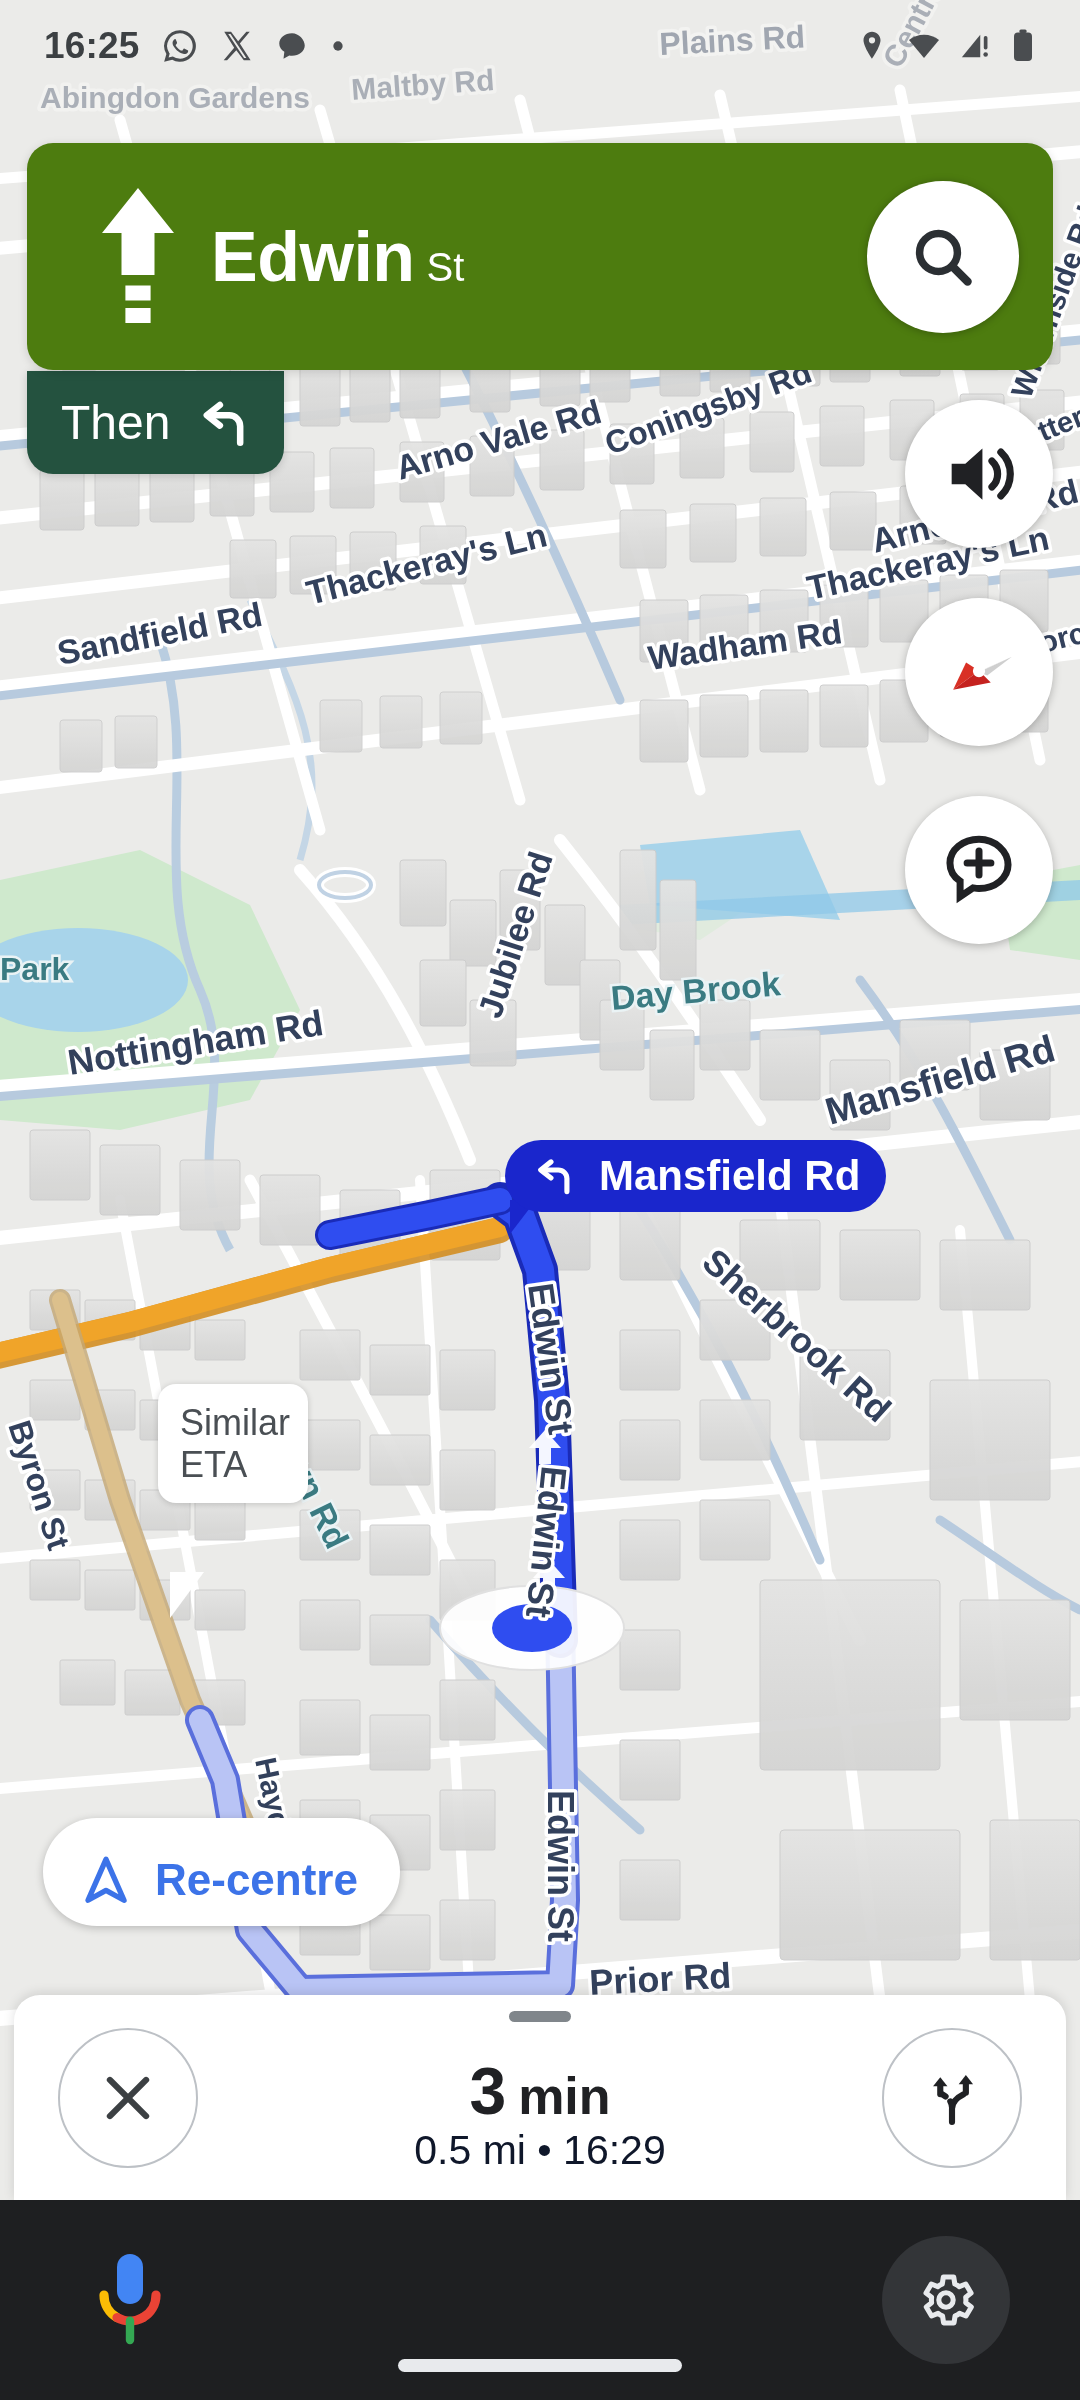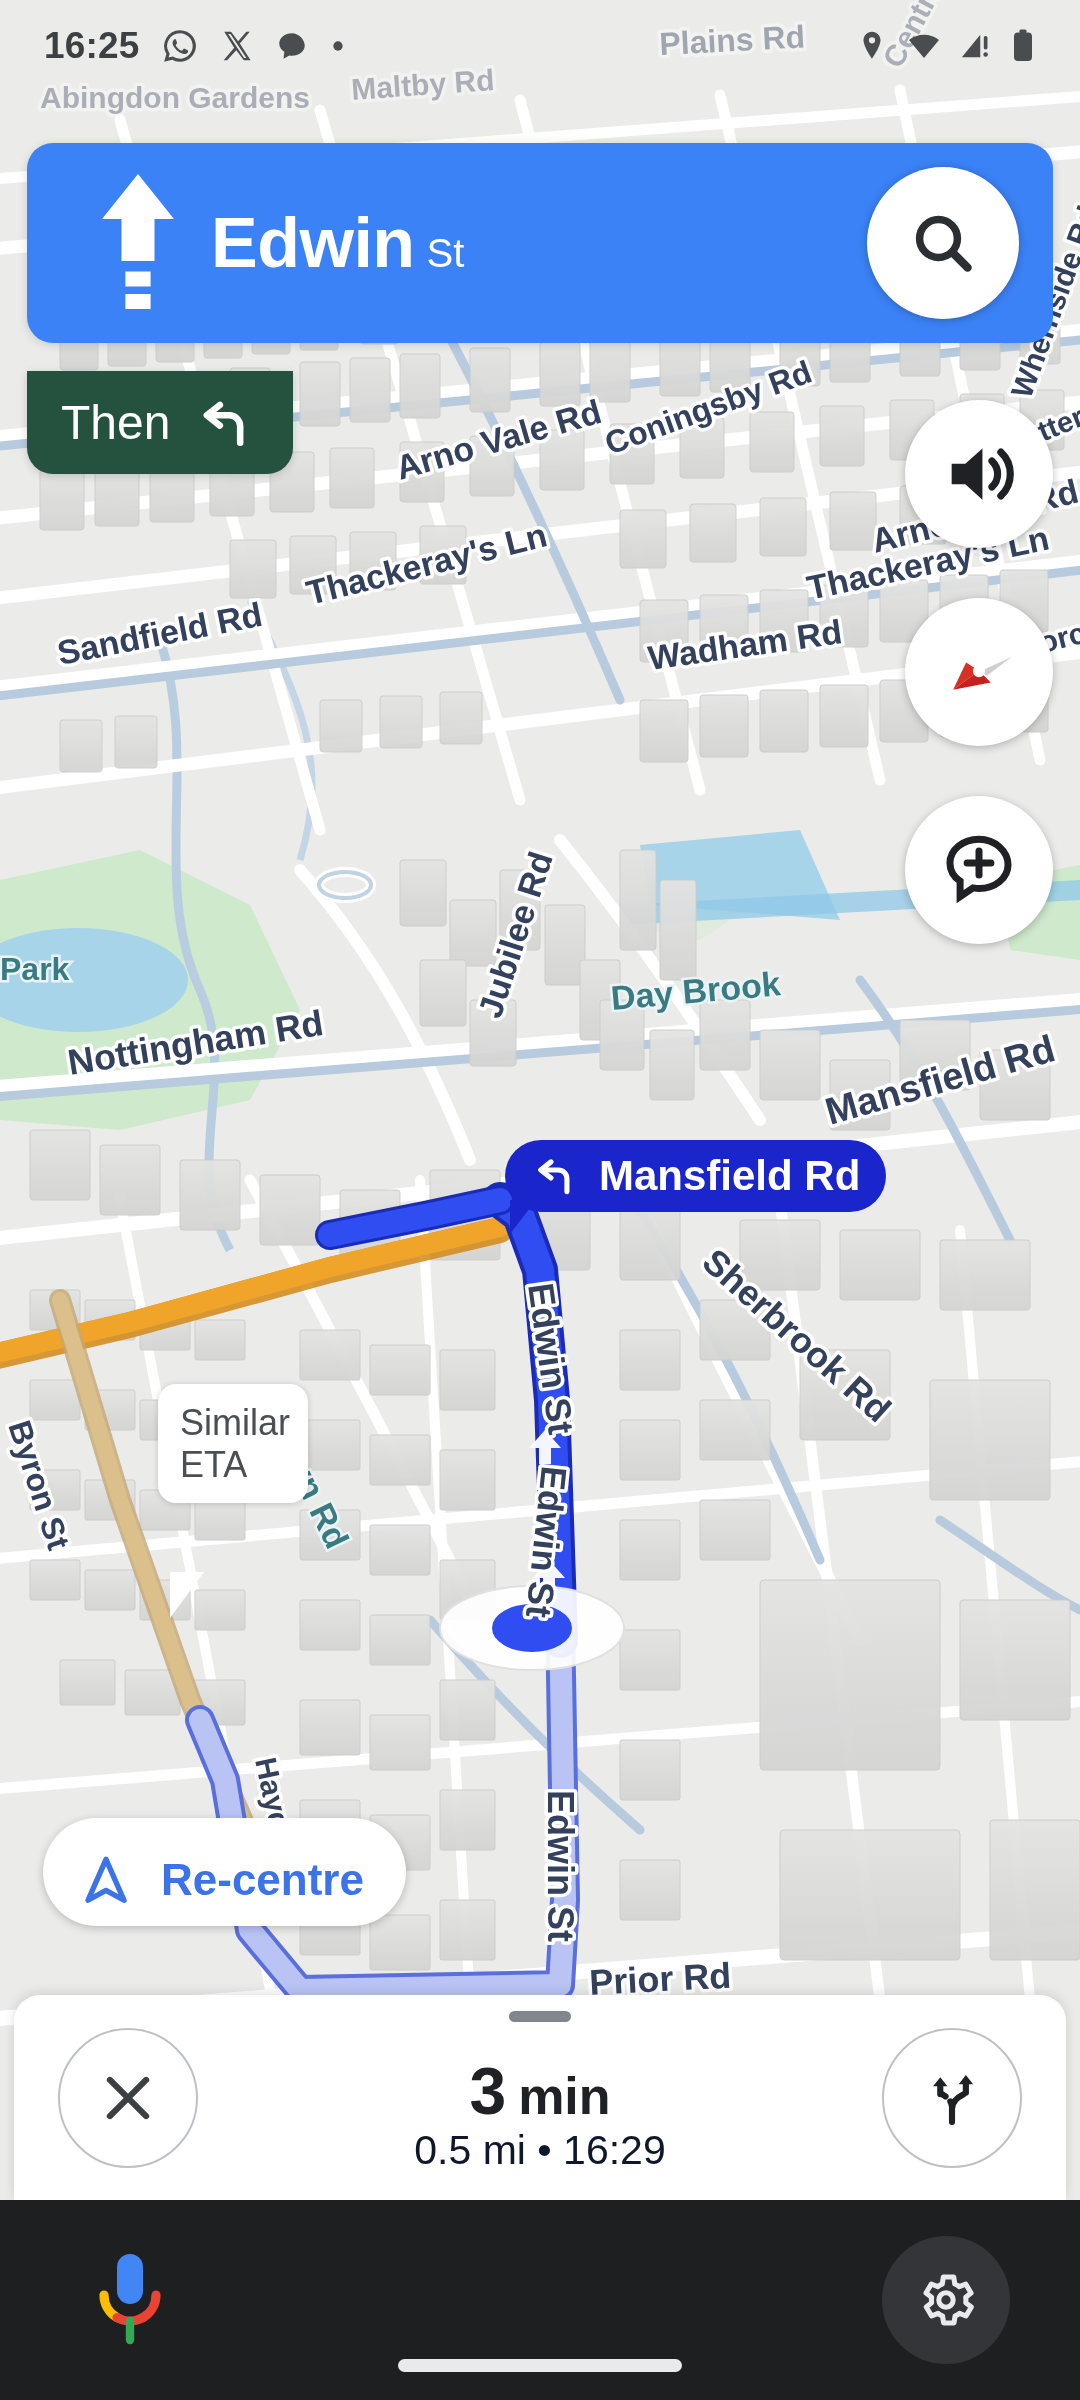--- a/index.html
+++ b/index.html
@@ -21,38 +21,38 @@
     display:flex; align-items:center; justify-content:space-between;
     padding:0 44px; z-index:40; pointer-events:none;
   }
   #sb-left { display:flex; align-items:center; gap:21px; }
   #sb-time { font-size:37px; color:#3c4043; font-weight:700; letter-spacing:.2px; }
   #sb-right { display:flex; align-items:center; gap:17px; }
   .sb-ico { display:block; }
 
   
   #nav-banner {
-    position:absolute; left:27px; top:143px; width:1026px; height:200px;
-    background:#3b82f6; border-radius:26px; z-index:30;
+    position:absolute; left:27px; top:143px; width:1026px; height:227px;
+    background:#4d7c0f; border-radius:26px; z-index:30;
     display:flex; align-items:center; padding:0 34px 0 56px;
     box-shadow:0 2px 10px rgba(0,0,0,.14);
     justify-content:flex-end;
   }
   #maneuver-icon { width:110px; flex:0 0 110px; display:flex; justify-content:center; align-items:center; }
   #street-line { flex:1; display:flex; align-items:baseline; margin-left:18px; }
   #street-name { color:#fff; font-size:70px; font-weight:700; letter-spacing:-.5px; line-height:1; }
   #street-suffix { color:#fff; font-size:40px; font-weight:500; margin-left:12px; line-height:1; }
   #search-btn {
     width:152px; height:152px; border-radius:50%; background:#fff;
     display:flex; align-items:center; justify-content:center; flex:0 0 152px;
     box-shadow:0 1px 8px rgba(0,0,0,.28);
   }
   #then {
     position:absolute; left:27px; top:371px;
-    height:103px; padding:0 35px 0 34px;
+    height:103px; padding:0 26px 0 34px;
     background:#24523f; border-radius:0 0 26px 26px;
     display:flex; align-items:center; gap:22px; z-index:28;
     box-shadow:0 2px 8px rgba(0,0,0,.16);
   }
   #then-label { color:#fff; font-size:48px; font-weight:400; line-height:1; }
 
   
   .side-fab {
     position:absolute; right:27px; width:148px; height:148px;
     border-radius:50%; background:#fff; z-index:26;
@@ -84,21 +84,21 @@
   .eta-line { color:#4a4f54; font-size:36px; line-height:1.18; font-weight:400; }
   #similar-eta-tail {
     position:absolute; left:170px; top:1572px; width:0; height:0; z-index:21;
     border-right:34px solid transparent; border-top:46px solid #fff;
   }
 
   
   #recentre {
     position:absolute; left:43px; top:1818px; height:108px;
     background:#fff; border-radius:54px; z-index:24;
-    display:flex; align-items:center; gap:28px; padding:16px 42px 0 36px;
+    display:flex; align-items:center; gap:22px; padding:16px 42px 0 36px;
     box-shadow:0 2px 8px rgba(0,0,0,.22);
   }
   #recentre-label { color:#3c73e8; font-size:44px; font-weight:700; line-height:1; }
 
   
   #bottom-sheet {
     position:absolute; left:14px; bottom:200px; width:1052px; height:205px;
     background:#fff; border-radius:26px 26px 0 0; z-index:30;
     display:flex; align-items:center; justify-content:space-between;
     padding:0 44px; box-shadow:0 -2px 12px rgba(0,0,0,.12);

